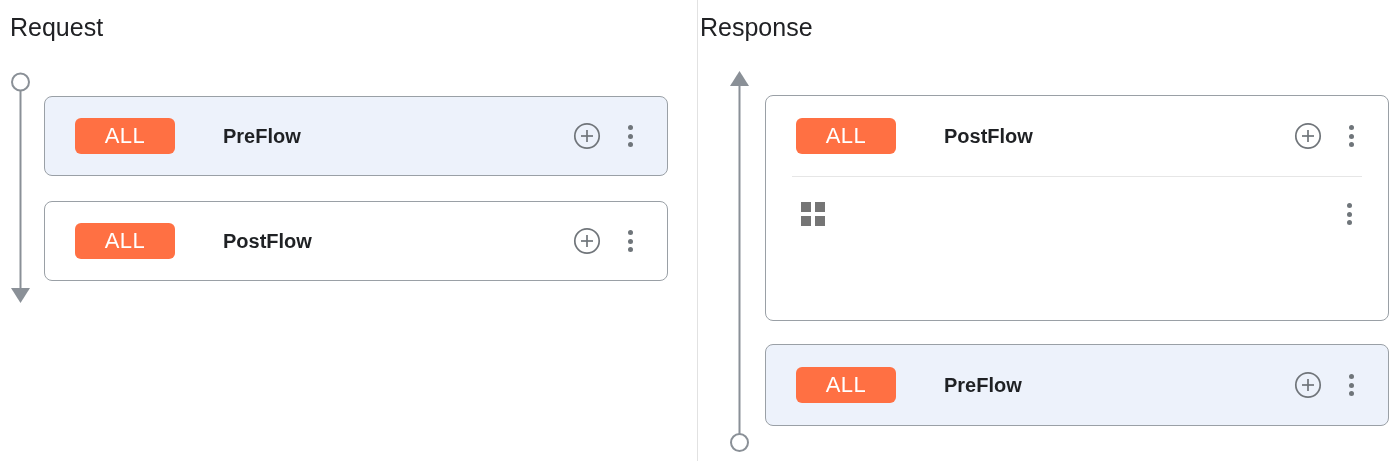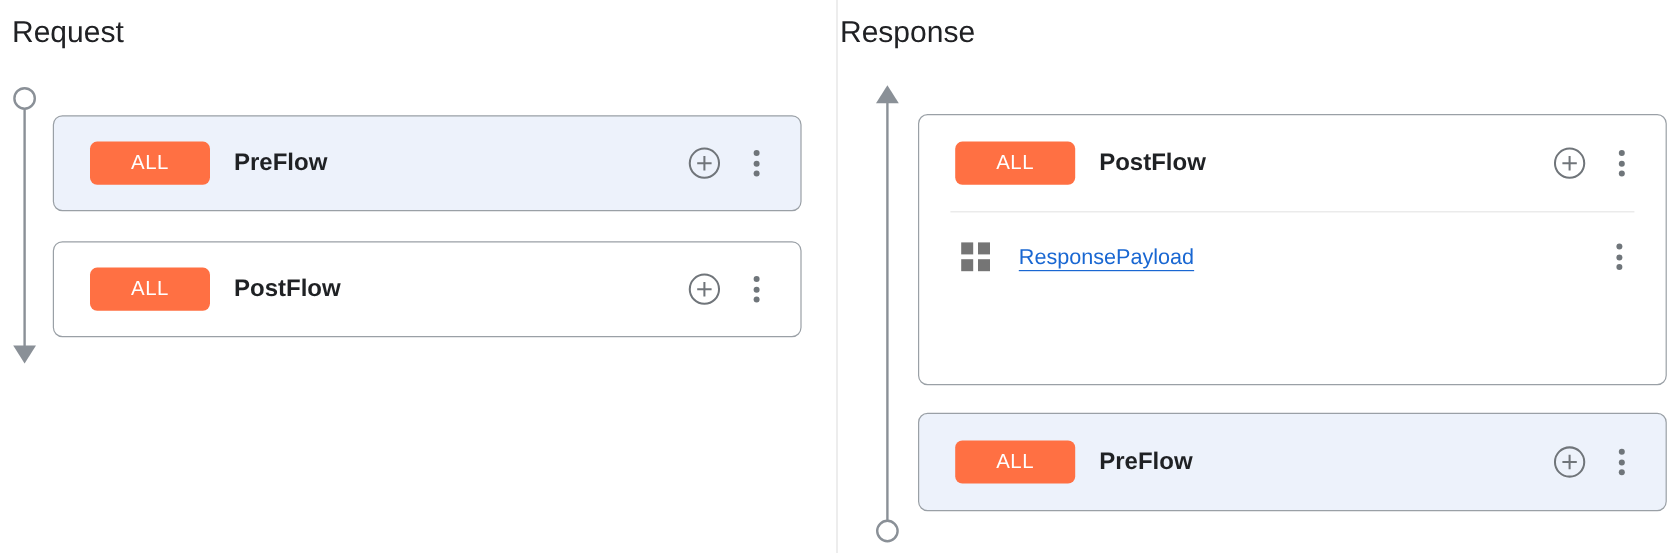--- a/index.html
+++ b/index.html
@@ -22,25 +22,25 @@
     position:absolute; box-sizing:border-box;
     border:1px solid #9aa0a6; border-radius:8px; background:#ffffff;
     display:flex; align-items:center;
     padding:0 26px 0 30px; cursor:pointer;
   }
   .flow-card.selected { background:#edf2fb; }
 
   .badge {
     width:100px; height:36px; flex:0 0 auto;
     background:#ff7043; border-radius:6px;
-    color:#ffffff; font-size:17px; letter-spacing:0.5px;
+    color:#ffffff; font-size:22px; letter-spacing:0.5px;
     display:flex; align-items:center; justify-content:center;
   }
   .card-title {
-    margin-left:20px; font-size:20px; font-weight:bold; color:#1f2124;
+    margin-left:48px; font-size:20px; font-weight:bold; color:#1f2124;
     white-space:nowrap;
   }
   .spacer { flex:1; }
 
   .icon-btn {
     background:none; border:none; padding:0; margin:0; cursor:pointer;
     display:flex; align-items:center; justify-content:center;
   }
   .plus-btn { width:30px; height:30px; margin-right:17px; }
   .kebab {
@@ -158,21 +158,20 @@
 
     <div class="policy-row second">
       <button class="drag-handle">
         <svg width="26" height="26" viewBox="0 0 26 26">
           <rect x="1" y="1" width="10" height="10" fill="#757575"></rect>
           <rect x="15" y="1" width="10" height="10" fill="#757575"></rect>
           <rect x="1" y="15" width="10" height="10" fill="#757575"></rect>
           <rect x="15" y="15" width="10" height="10" fill="#757575"></rect>
         </svg>
       </button>
-      <a class="policy-link">ResponsePayload</a>
       <div class="spacer"></div>
       <button class="icon-btn kebab">
         <span class="dot"></span>
         <span class="dot"></span>
         <span class="dot"></span>
       </button>
     </div>
   </div>
 
   <div class="flow-card selected" style="left:765px; top:344px; width:624px; height:82px;">

